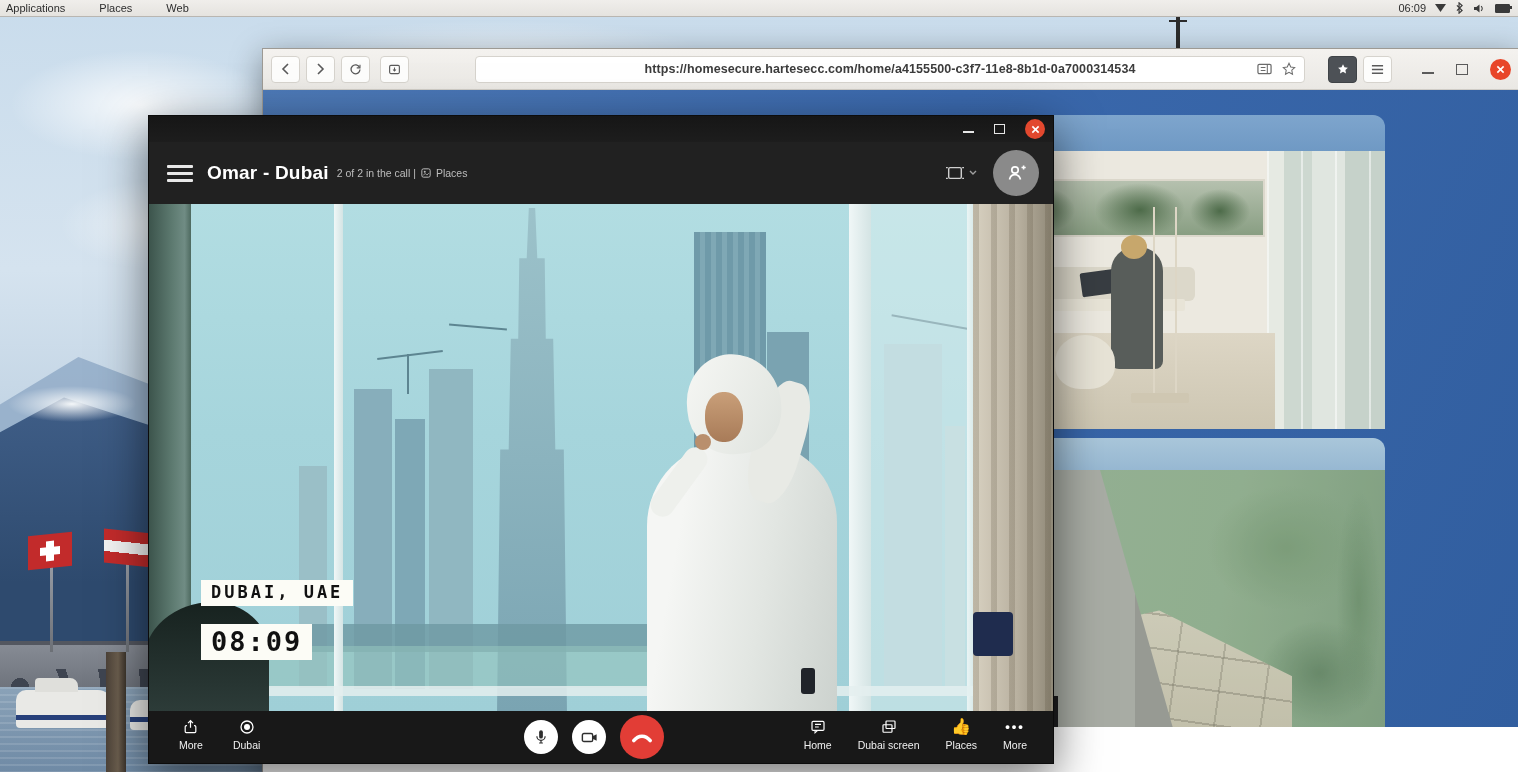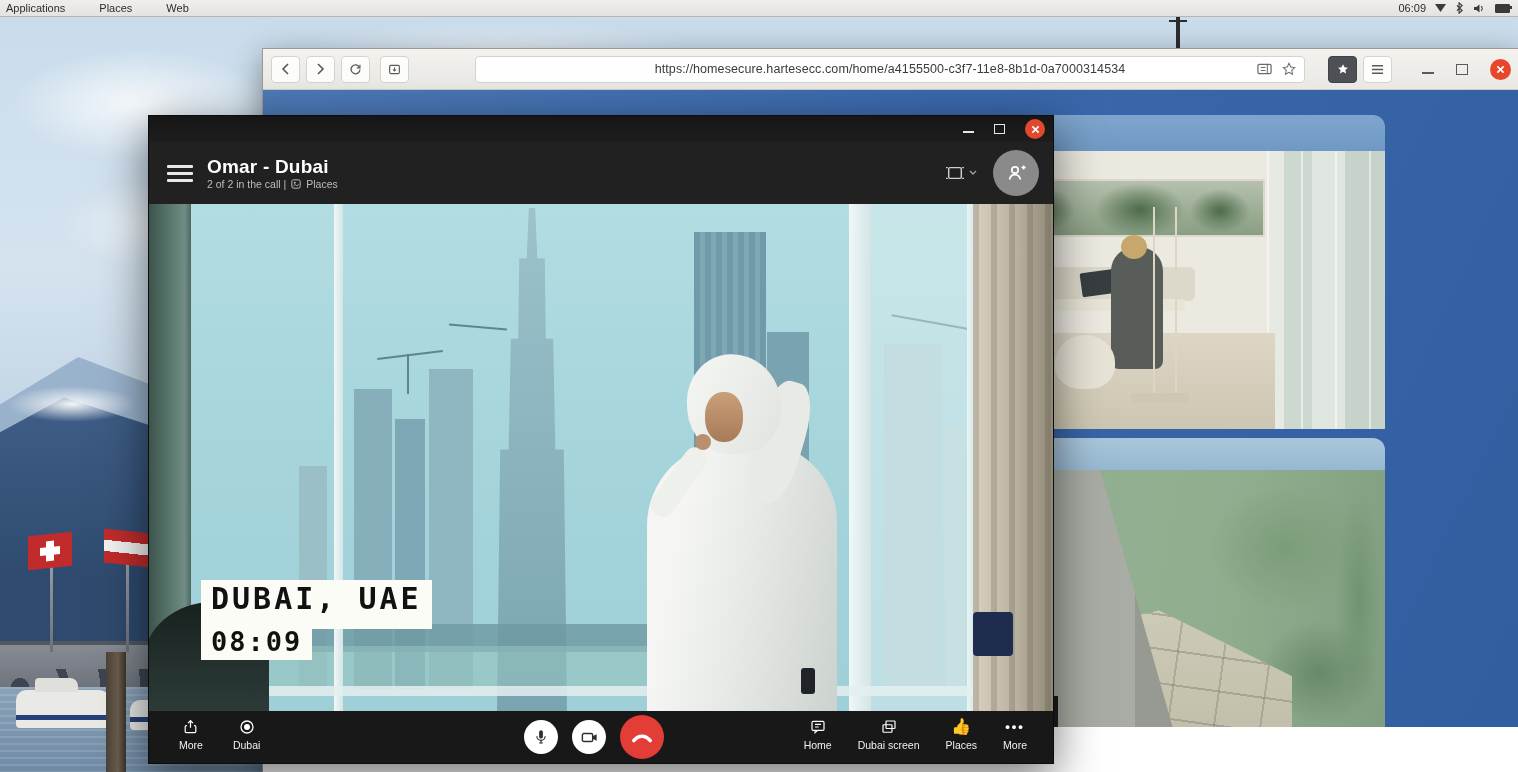--- a/index.html
+++ b/index.html
@@ -50,21 +50,21 @@
   .wp-mast:after{content:"";position:absolute;left:-7px;top:8px;width:18px;height:2px;background:#2c2c2c;}
 
   
   .browser{position:absolute;left:262px;top:48px;width:1256px;height:730px;z-index:10;
     box-shadow:0 8px 30px rgba(0,0,0,.4);border:1px solid #9d9a94;border-bottom:none;background:#fff;}
   .b-toolbar{position:relative;height:40px;background:linear-gradient(#f4f2ef,#eae8e4);
     border-bottom:1px solid #cfccc6;display:flex;align-items:center;padding:0 8px;gap:6px;}
   .b-btn{width:27px;height:25px;background:#fdfdfc;border:1px solid #d6d3cd;border-radius:4px;
     display:flex;align-items:center;justify-content:center;color:#5a5a5a;}
   .urlbar{flex:1;height:25px;margin:0 17px 0 60px;background:#fff;border:1px solid #d6d3cd;border-radius:4px;
-    display:flex;align-items:center;justify-content:center;position:relative;}
+    display:flex;align-items:center;justify-content:center;position:relative;font-weight:bold;}
   .urlbar .url{font-size:12.5px;color:#3c3c3c;letter-spacing:.1px;}
   .urlbar .url-icons{position:absolute;right:8px;display:flex;gap:10px;align-items:center;color:#6b6b6b;}
   .b-btn.dark{background:#4d5156;border-color:#3f4347;color:#fff;}
   .win-min{width:12px;height:2px;background:#5a5a5a;margin-top:8px;}
   .win-max{width:10px;height:9px;border:1.5px solid #5a5a5a;}
   .win-close{width:21px;height:21px;border-radius:50%;background:#e8462a;display:flex;align-items:center;justify-content:center;}
 
   .b-pagehead{position:relative;height:52px;background:#fbfbfa;border-bottom:1px solid #ececea;
     display:flex;align-items:center;}
   .logo-m{margin-left:36px;}
@@ -125,21 +125,21 @@
   .callwin{position:absolute;left:148px;top:115px;width:904px;height:647px;z-index:20;
     background:#1d1d1d;box-shadow:0 14px 44px rgba(0,0,0,.55);border:1px solid #0c0c0c;}
   .cw-titlebar{height:26px;display:flex;align-items:center;justify-content:flex-end;gap:20px;padding-right:8px;
     background:linear-gradient(#161616,#1d1d1d);}
   .cw-min{width:11px;height:2px;background:#e6e6e6;margin-top:6px;}
   .cw-max{width:9px;height:8px;border:1.5px solid #e6e6e6;}
   .cw-close{width:20px;height:20px;border-radius:50%;background:#e2482e;display:flex;align-items:center;justify-content:center;}
   .cw-header{height:62px;display:flex;align-items:center;background:#212121;padding:0 14px;}
   .hamburger{width:26px;display:flex;flex-direction:column;gap:4px;margin:0 14px 0 4px;}
   .hamburger i{height:3px;background:#e8e8e8;border-radius:1px;}
-  .cw-titles{display:flex;flex-direction:column;gap:0;}
+  .cw-titles{display:flex;flex-direction:row;gap:8px;}
   .cw-title{color:#fff;font-size:19px;font-weight:bold;letter-spacing:.2px;}
   .cw-sub{color:#bdbdbd;font-size:10.5px;display:flex;align-items:center;gap:5px;}
   .cw-head-right{margin-left:auto;display:flex;align-items:center;gap:16px;}
   .addperson{width:46px;height:46px;border-radius:50%;background:#8a8a8a;display:flex;align-items:center;justify-content:center;}
 
   
   .video{position:relative;height:507px;overflow:hidden;
     background:linear-gradient(#b2dde2 0%,#a6d5dc 45%,#9fcfd7 100%);}
   .v-curtain-l{position:absolute;left:0;top:0;width:42px;height:100%;z-index:6;
     background:linear-gradient(90deg,#3c544c,#5d7a70 55%,#708c84 85%,#4e6a60);}
@@ -170,21 +170,21 @@
     background:#e8eae5;transform:rotate(16deg);}
   .man-face{left:556px;top:188px;width:38px;height:50px;border-radius:46%;
     background:linear-gradient(#c99f79,#a87b58);}
   .man-arm{left:518px;top:238px;width:24px;height:80px;border-radius:12px;
     background:#eef0ec;transform:rotate(36deg);}
   .man-hand{left:546px;top:230px;width:16px;height:16px;border-radius:50%;background:#b98f6d;}
   .man-phone{left:652px;top:464px;width:14px;height:26px;border-radius:3px;background:#20242a;}
   
   .v-label{position:absolute;z-index:9;background:#fcfcf6;color:#111;
     font-family:"DejaVu Sans Mono",monospace;font-weight:bold;line-height:1;}
-  .v-loc{left:52px;top:376px;font-size:30px;letter-spacing:3px;padding:4px 10px 15px;}
+  .v-loc{left:52px;top:376px;font-size:17px;letter-spacing:3px;padding:4px 10px 5px;}
   .v-time{left:52px;top:420px;font-size:27px;letter-spacing:2px;padding:4px 10px 5px;}
 
   
   .cw-controls{position:relative;height:52px;background:#181818;}
   .ctl-item{display:flex;flex-direction:column;align-items:center;gap:3px;color:#f0f0f0;font-size:10.5px;}
   .ctl-left{position:absolute;left:30px;top:7px;display:flex;gap:30px;}
   .ctl-center{position:absolute;left:375px;top:0;height:52px;display:flex;align-items:center;gap:14px;}
   .circle-btn{border-radius:50%;display:flex;align-items:center;justify-content:center;}
   .c-white{width:34px;height:34px;background:#fff;}
   .c-red{width:44px;height:44px;background:#e23d36;}

